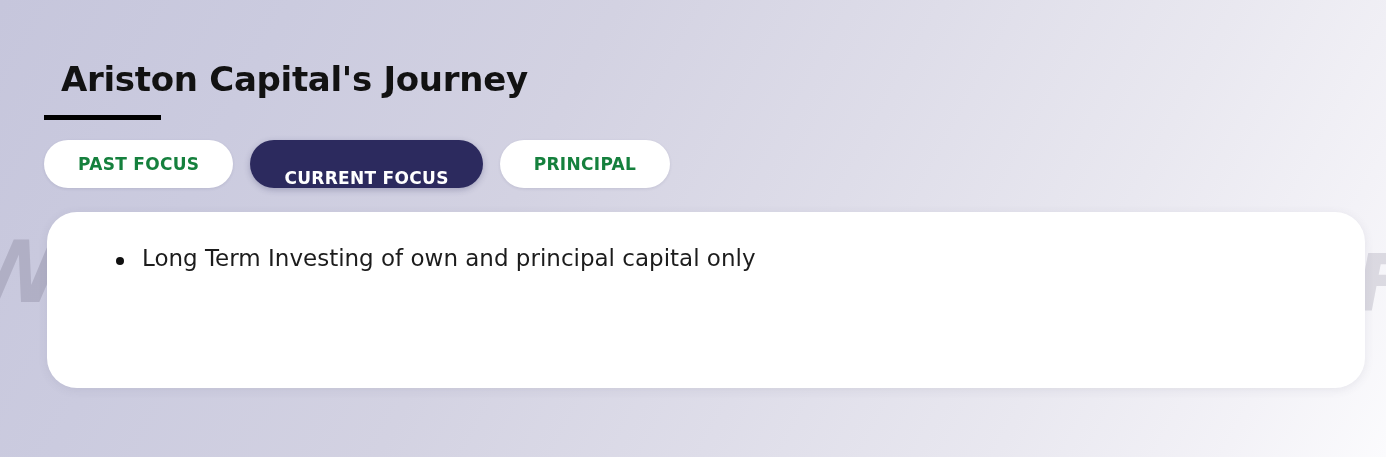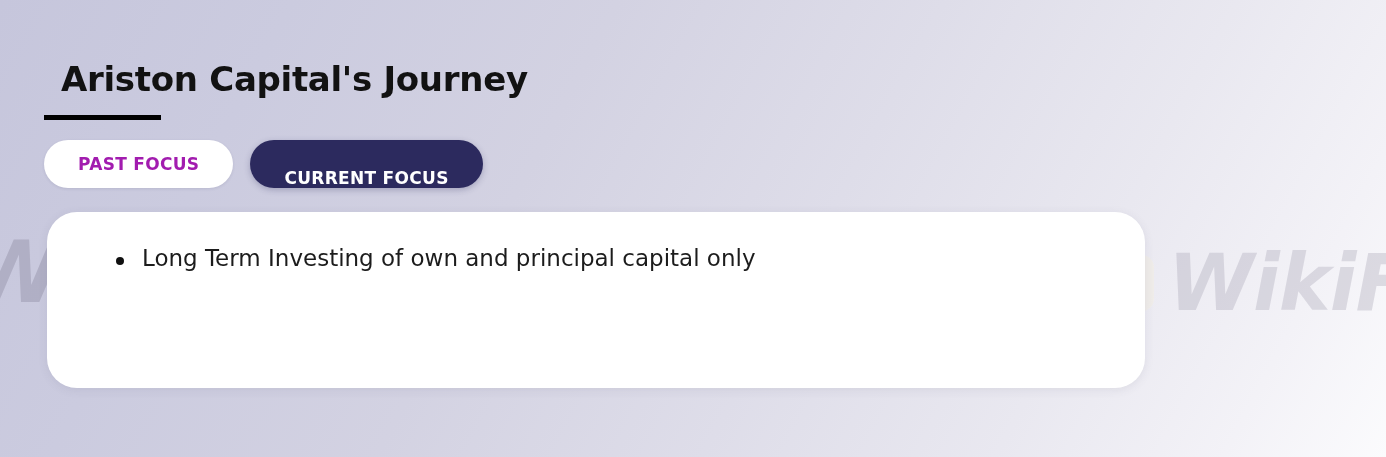--- a/index.html
+++ b/index.html
@@ -143,36 +143,36 @@
     padding: 0 34px;
     font-family: "DejaVu Sans", sans-serif;
     font-size: 17px;
     font-weight: 700;
     letter-spacing: 0.3px;
     box-sizing: border-box;
     cursor: pointer;
   }
   .tab.inactive {
     background: #ffffff;
-    color: #a21caf;
+    color: #15803d;
     box-shadow: 0 1px 3px rgba(60,55,95,.12);
   }
   .tab.active {
     background: #2c2a5e;
     color: #ffffff;
     box-shadow: 0 2px 6px rgba(44,42,94,.28);
     align-items: flex-end;
   }
 
   
   .card {
     position: absolute;
     left: 47px;
     top: 212px;
-    width: 1098px;
+    width: 1318px;
     height: 176px;
     background: #ffffff;
     border-radius: 30px;
     box-sizing: border-box;
     box-shadow: 0 2px 10px rgba(80,75,110,.10);
     overflow: hidden;
   }
   .bullet-list {
     list-style: none;
     margin: 0;
@@ -229,20 +229,23 @@
     <div class="title-rule"></div>
   </div>
 
   <div class="tabs">
     <div class="tab inactive">
       <span>PAST FOCUS</span>
     </div>
     <div class="tab active">
       <span>CURRENT FOCUS</span>
     </div>
+    <div class="tab inactive">
+      <span>PRINCIPAL</span>
+    </div>
   </div>
 
   <div class="card">
     <ul class="bullet-list">
       <li class="bullet-item">Long Term Investing of own and principal capital only</li>
     </ul>
   </div>
 
 </div>
 

